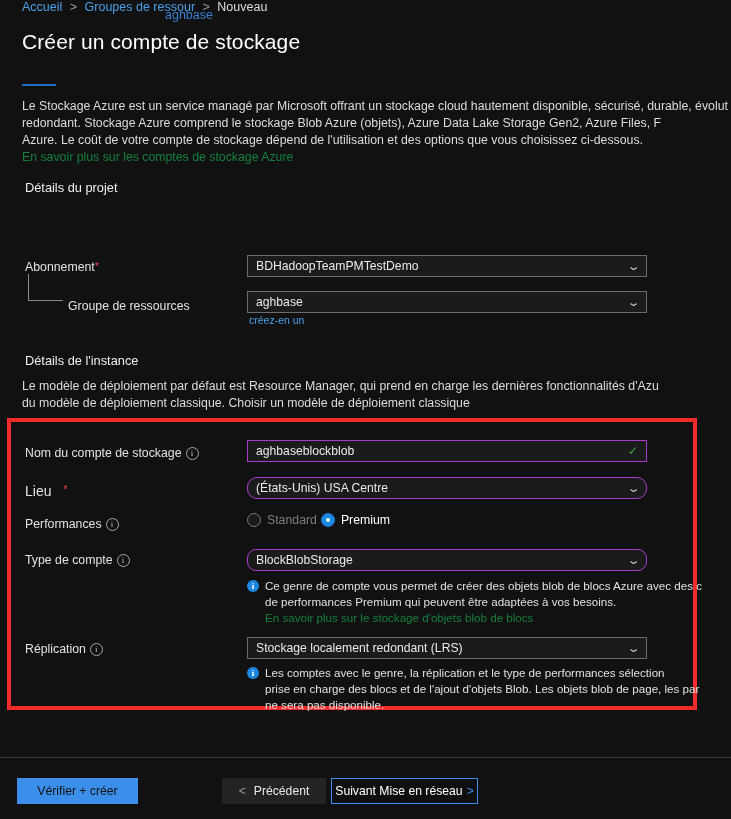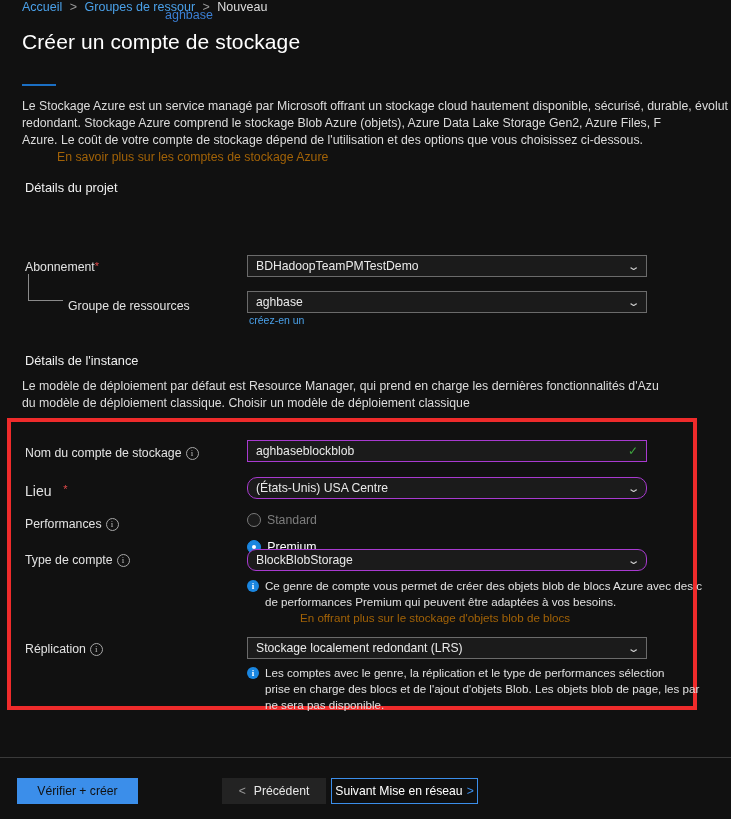--- a/index.html
+++ b/index.html
@@ -65,24 +65,23 @@
 
   
   .body-text {
     position: absolute;
     font-size: 12.3px;
     line-height: 17px;
     color: #dcdcdc;
     white-space: nowrap;
   }
   .link {
-    color: #a16207;
+    color: #15803d;
     text-decoration: none;
     cursor: pointer;
-    margin-left: 35px;
   }
   .section-head {
     position: absolute;
     font-size: 12.8px;
     color: #f0f0f0;
     white-space: nowrap;
   }
 
   .intro { left: 22px; top: 98px; }
   .intro div { white-space: nowrap; }
@@ -164,23 +163,21 @@
     border-left: 1px solid #8a8a8a;
     border-bottom: 1px solid #8a8a8a;
   }
 
   
   .radio-group {
     position: absolute;
     left: 247px;
     top: 513px;
     display: flex;
-    align-items: center;
-    gap: 13px;
-    flex-direction: column;
+    gap: 4px;
   }
   .radio {
     display: flex;
     align-items: center;
     gap: 6px;
     font-size: 12.3px;
     cursor: pointer;
   }
   .radio .dot {
     width: 14px; height: 14px;
@@ -371,21 +368,21 @@
   </div>
   <div class="ctrl purple" style="top:549px;border-radius:9px;">
     <span>BlockBlobStorage</span>
     <span class="chev">⌄</span>
   </div>
   <div class="callout" style="top:578px;">
     <span class="icon-i">i</span>
     <div class="lines">
       <div>Ce genre de compte vous permet de créer des objets blob de blocs Azure avec des c</div>
       <div>de performances Premium qui peuvent être adaptées à vos besoins.</div>
-      <div class="link">En offrant plus sur le stockage d'objets blob de blocs</div>
+      <div class="link">En savoir plus sur le stockage d'objets blob de blocs</div>
     </div>
   </div>
 
   <div class="field-label" style="left:25px; top:642px;">
     <span>Réplication</span><span class="info-i">i</span>
   </div>
   <div class="ctrl" style="top:637px;">
     <span>Stockage localement redondant (LRS)</span>
     <span class="chev">⌄</span>
   </div>

